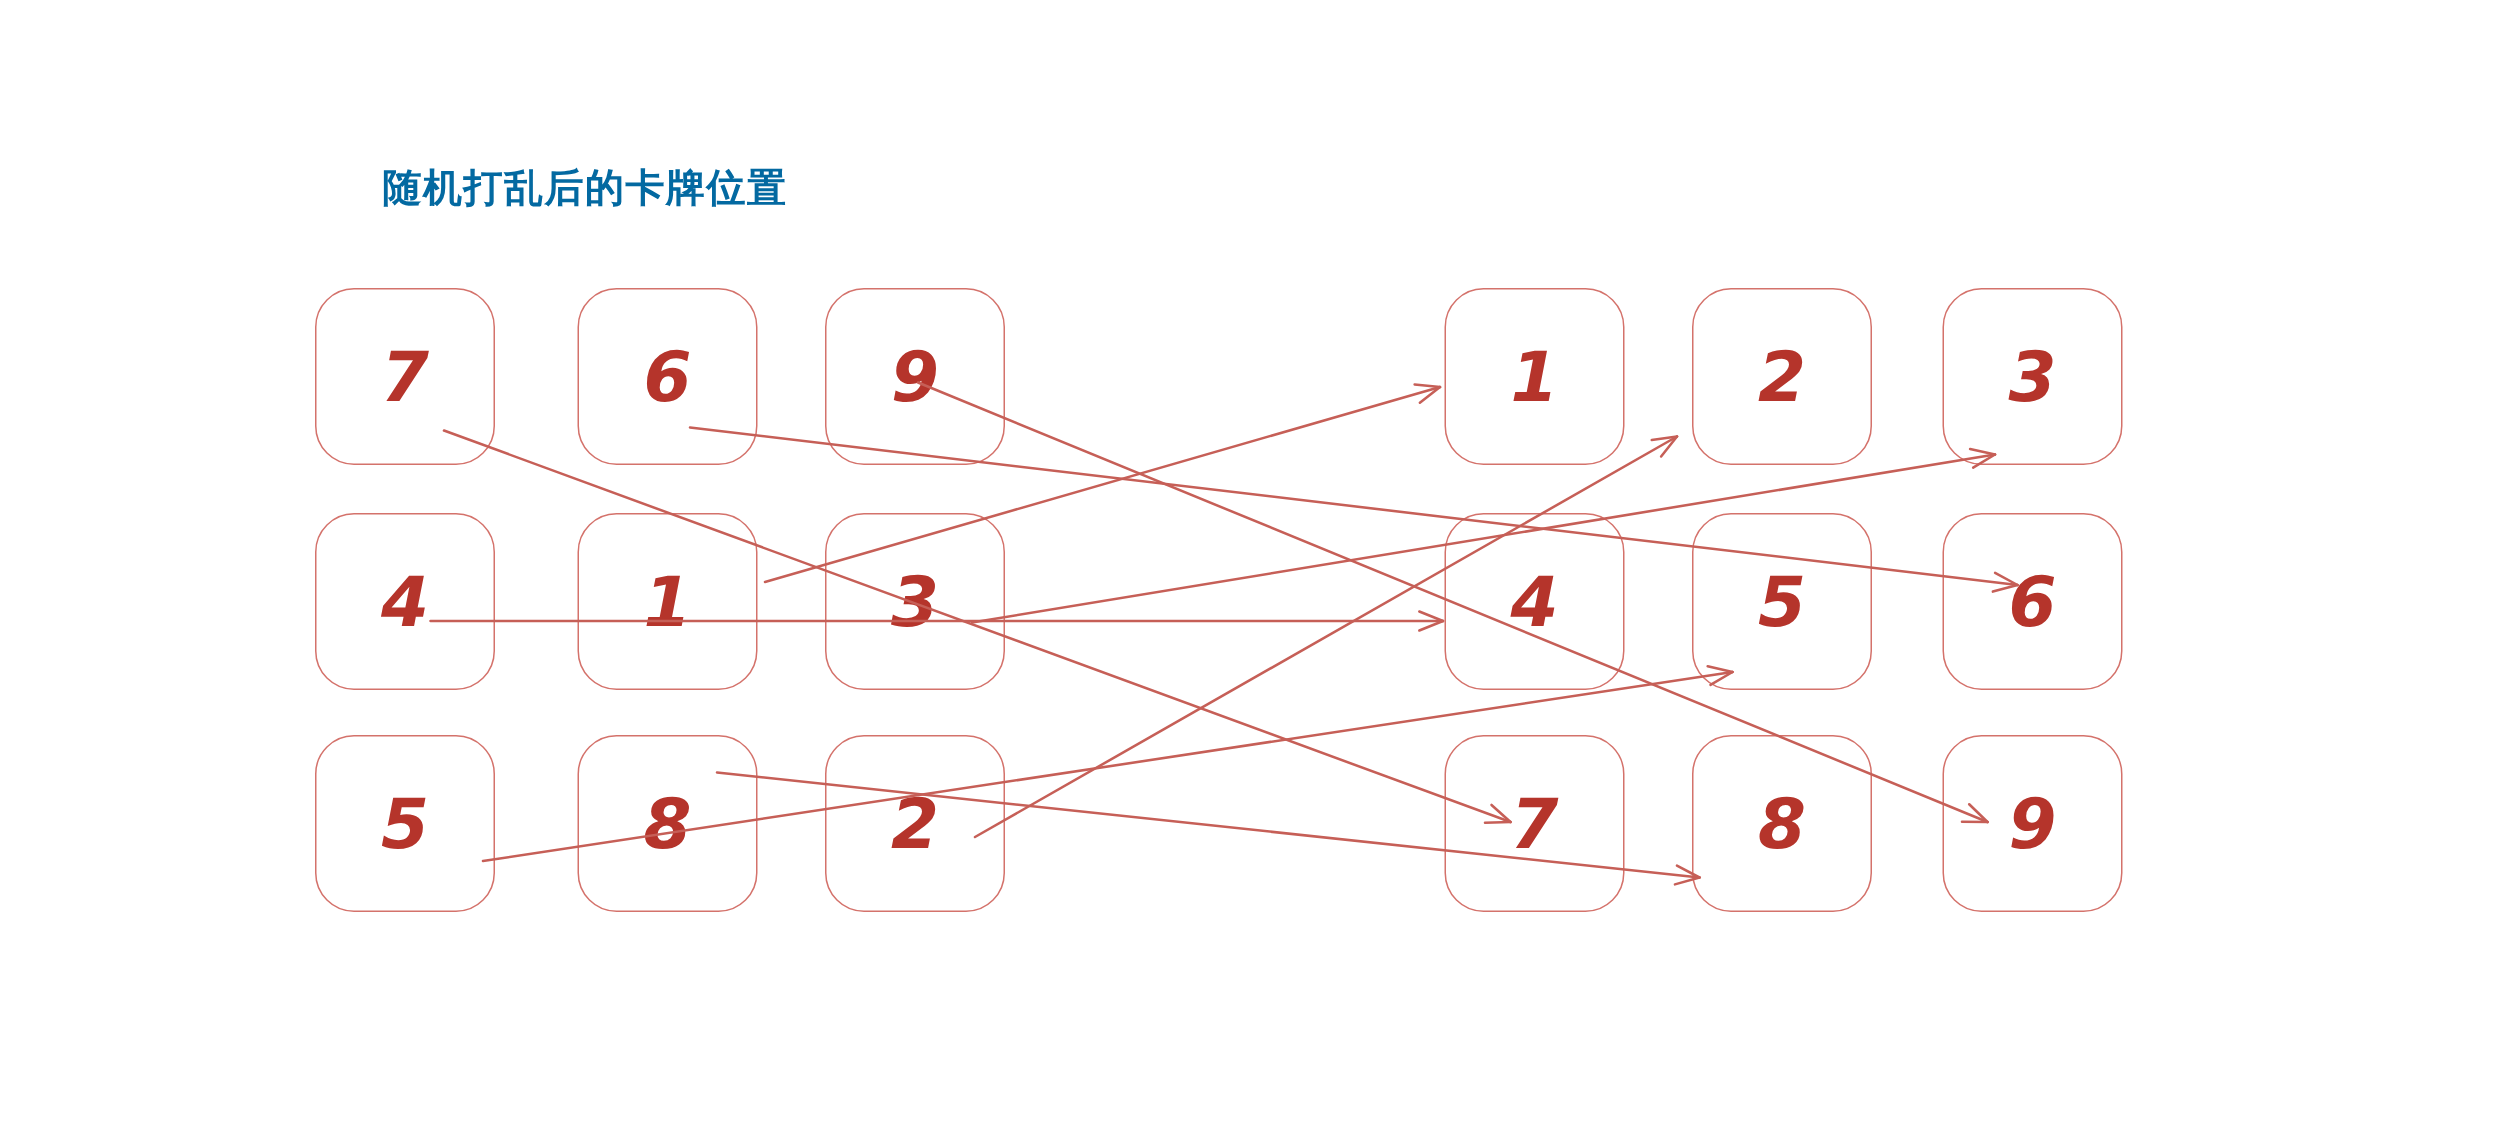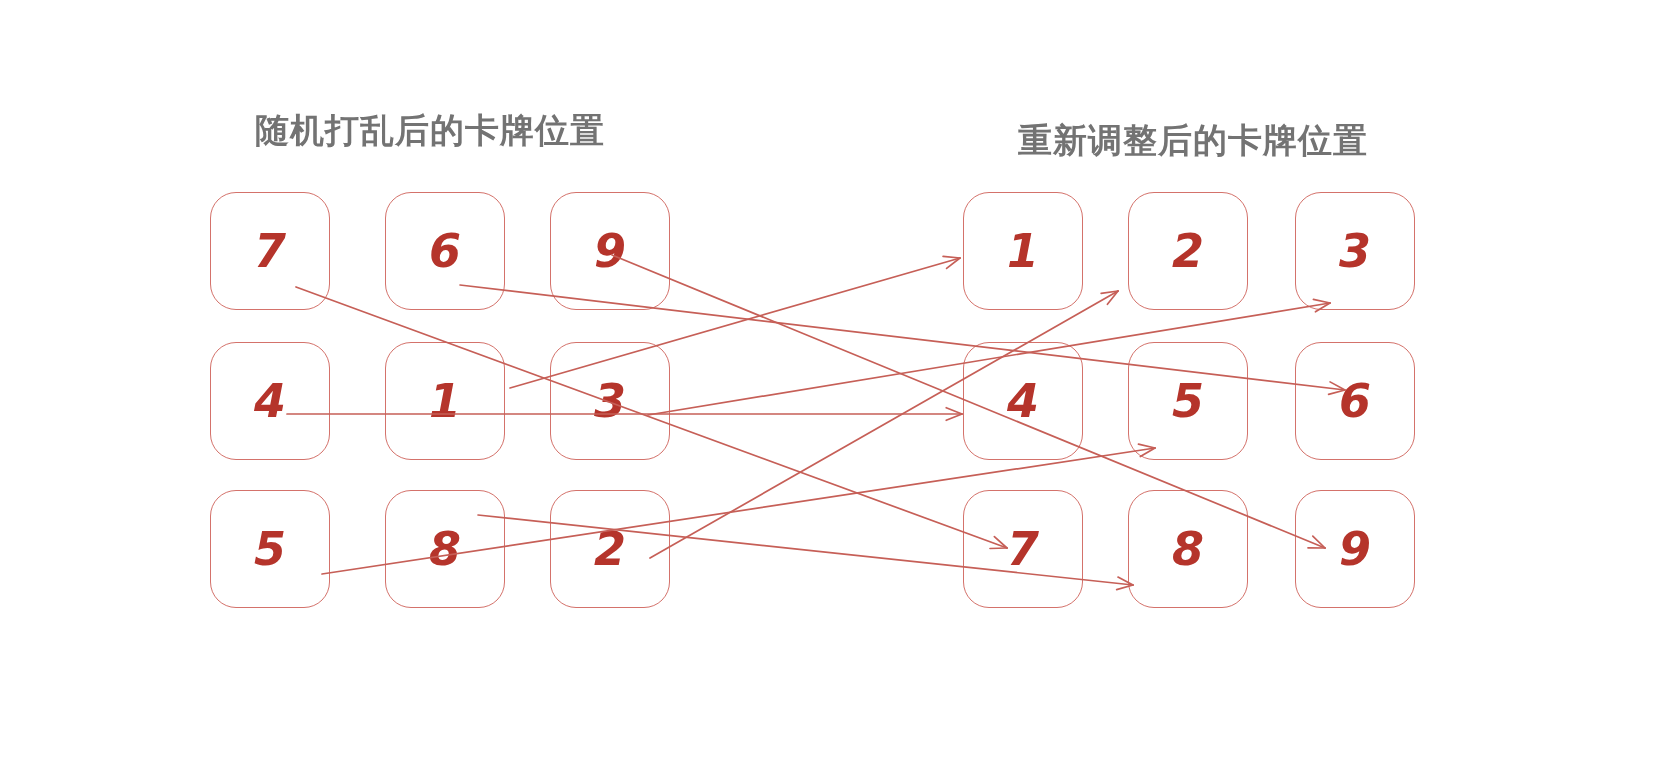--- a/index.html
+++ b/index.html
@@ -4,23 +4,23 @@
 <style>
   html,body{margin:0;padding:0;background:#ffffff;}
   body{
     width:1672px;height:764px;overflow:hidden;
     font-family:"Liberation Sans","DejaVu Sans",sans-serif;
     position:relative;
   }
   #stage{position:absolute;left:0;top:0;width:1672px;height:764px;}
   .title{
     position:absolute;
-    font-size:34px;
+    font-size:26px;
     font-weight:700;
-    color:#737373;
+    color:#0369a1;
     letter-spacing:1px;
     white-space:nowrap;
     user-select:none;
   }
   #title-left{left:255px;top:108px;}
   #title-right{left:1018px;top:118px;}
 
   .grid{position:absolute;}
   #grid-left{left:210px;top:192px;}
   #grid-right{left:963px;top:192px;}
@@ -57,21 +57,20 @@
     fill:none;
   }
 </style>
 </head>
 <body>
 
 <div id="stage">
 
   <div class="title" id="title-left">随机打乱后的卡牌位置</div>
 
-  <div class="title" id="title-right">重新调整后的卡牌位置</div>
 
   <div class="grid" id="grid-left">
     <div class="card" style="left:0px;top:0px">
         <span class="card-label">7</span>
       </div>
     <div class="card" style="left:175px;top:0px">
         <span class="card-label">6</span>
       </div>
     <div class="card" style="left:340px;top:0px">
         <span class="card-label">9</span>

